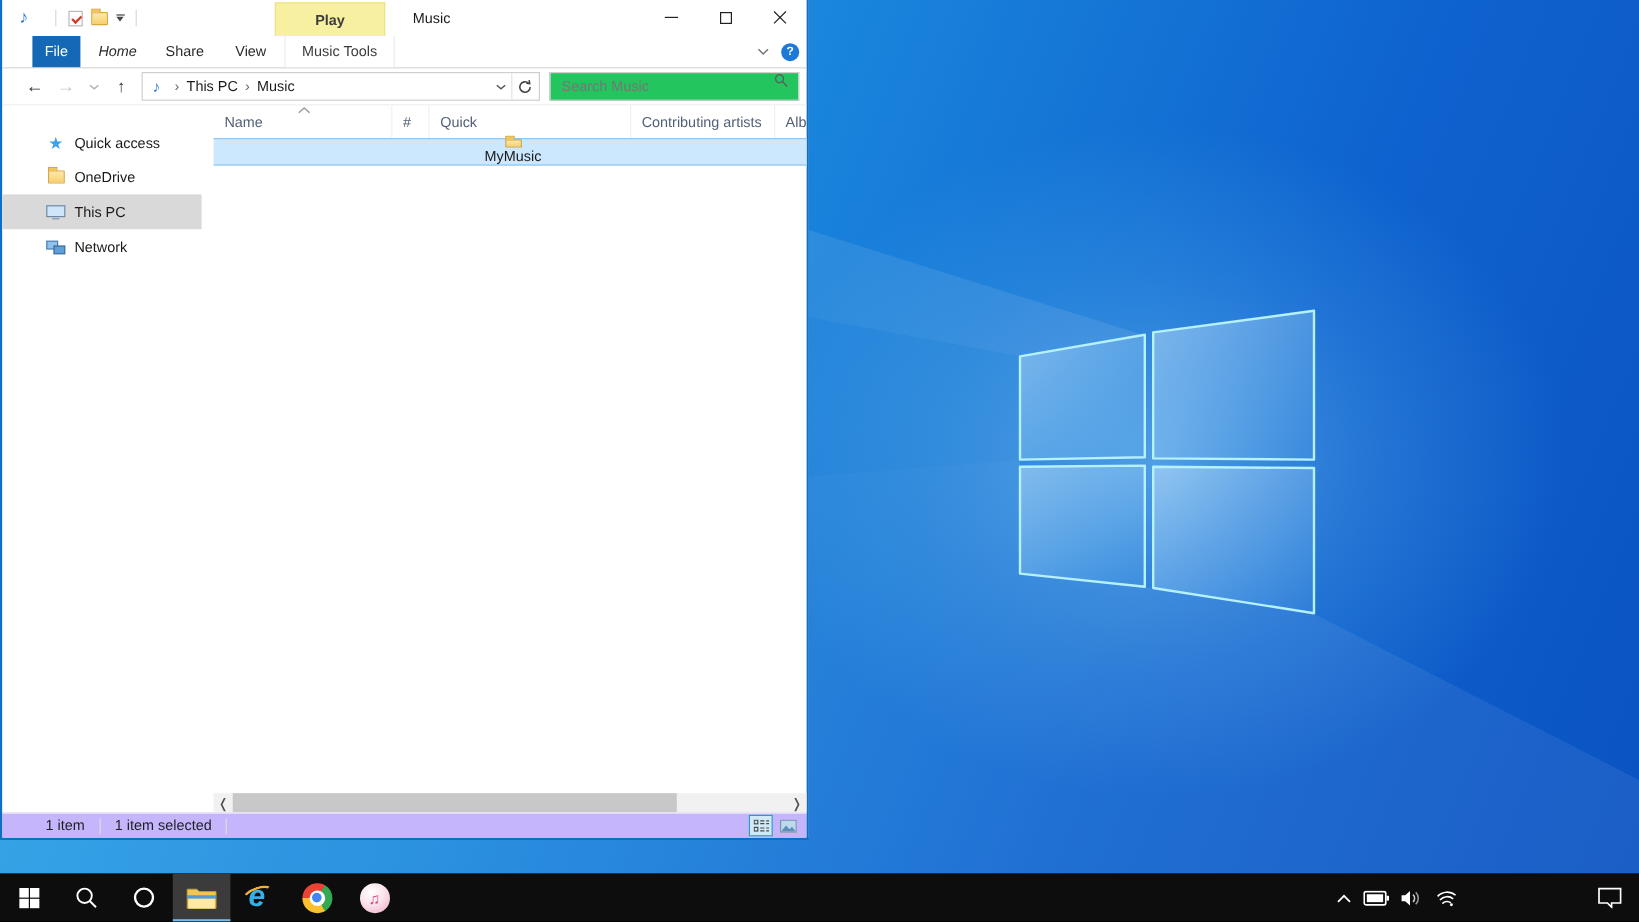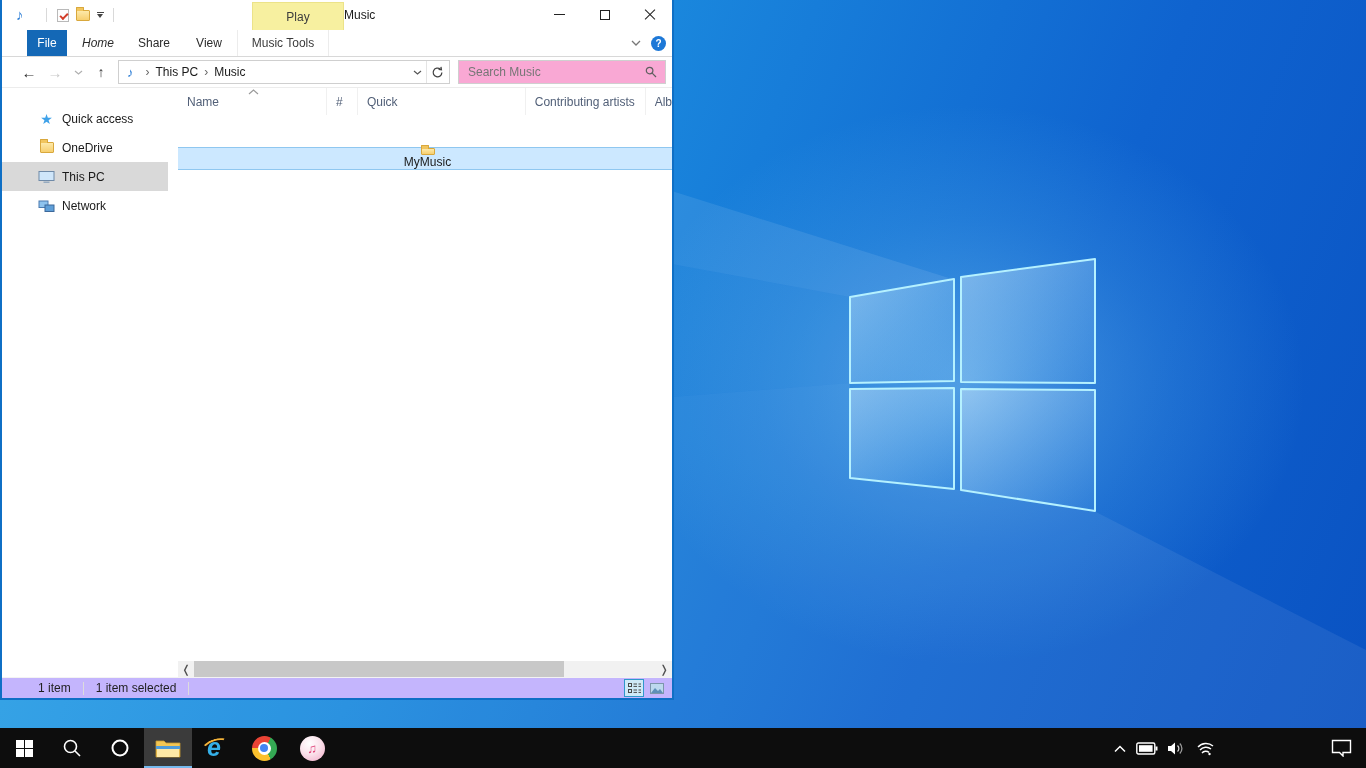--- a/index.html
+++ b/index.html
@@ -33,23 +33,23 @@
   .props-ic { width:12px; height:13px; background:#fdfdfd; border:1px solid #b9b9b9; position:relative; }
   .props-ic::after { content:""; position:absolute; left:2px; top:3px; width:6px; height:3px;
     border-left:2px solid #d23c28; border-bottom:2px solid #d23c28; transform:rotate(-45deg); }
   .fold { position:relative; width:14px; height:11px; border-radius:1px;
     background:linear-gradient(#fde9a9,#f7cf6f); border:1px solid #d9a83c; }
   .fold::before { content:""; position:absolute; left:-1px; top:-4px; width:6px; height:3px;
     background:#f1c55e; border:1px solid #d9a83c; border-bottom:none; border-radius:1px 1px 0 0; }
   .qat-more { display:flex; flex-direction:column; align-items:center; gap:1px; }
   .qat-more .bar { width:7px; height:1px; background:#444; }
   .tri-dn { width:0; height:0; border-left:3px solid transparent; border-right:3px solid transparent; border-top:4px solid #444; }
-  .play-tab { position:absolute; left:250px; top:2px; width:92px; height:28px;
+  .play-tab { position:absolute; left:227px; top:2px; width:92px; height:28px;
     background:#f7f0a0; border:1px solid #ece389; border-bottom:none;
-    display:flex; align-items:center; justify-content:center; color:#3d3d3d; }
+    display:flex; align-items:center; justify-content:center; color:#3d3d3d;font-weight:bold; }
   .win-title { position:absolute; left:342px; top:8px; color:#1a1a1a; font-size:12px; }
   .caption { position:absolute; right:0; top:0; display:flex; }
   .cap-btn { width:45px; height:29px; display:flex; align-items:center; justify-content:center; }
   .min-glyph { width:11px; height:1px; background:#222; }
   .max-glyph { width:10px; height:10px; border:1px solid #222; }
   .x-glyph { position:relative; width:12px; height:12px; }
   .x-glyph::before,.x-glyph::after { content:""; position:absolute; left:-1px; top:5px; width:14px; height:1px; background:#222; }
   .x-glyph::before { transform:rotate(45deg); } .x-glyph::after { transform:rotate(-45deg); }
 
   
@@ -76,34 +76,34 @@
   .nb-chev { width:20px; }
   .nb-up { width:26px; color:#3a3a3a; font-size:14px; }
   .addressbox { margin-left:4px; width:332px; height:24px; border:1px solid #cfcfcf;
     display:flex; align-items:center; background:#fff; }
   .ab-icon { margin:0 6px 0 8px; color:#2f7fd6; font-size:13px; }
   .crumb-sep { color:#666; margin:0 6px; font-size:12px; }
   .crumb { color:#1a1a1a; }
   .ab-right { margin-left:auto; display:flex; align-items:center; }
   .ab-divider { width:1px; height:22px; background:#e4e4e4; margin:0 4px; }
   .searchbox { margin-left:8px; width:208px; height:24px; border:1px solid #cfcfcf;
-    display:flex; align-items:center; background:#f9a8d4; }
+    display:flex; background:#22c55e; }
   .searchbox input { border:none; outline:none; flex:1; padding:0 0 0 9px; font:12px "Liberation Sans",sans-serif; color:#333; background:transparent; }
   .searchbox input::placeholder { color:#767676; }
   .sb-mag { margin-right:8px; flex:none; }
 
   
   .main { flex:1; display:flex; min-height:0; background:#fff; }
   .sidebar { width:166px; flex:none; padding-top:16px; }
   .side-item { height:29px; display:flex; align-items:center; padding-left:36px; position:relative; }
   .side-item.selected { background:#d9d9d9; }
   .side-ic { width:17px; margin-right:7px; display:flex; align-items:center; justify-content:center; flex:none; }
   .star-ic { color:#3fa2e9; font-size:14px; line-height:14px; }
 
-  .filepane { flex:1; display:flex; flex-direction:column; min-width:0; padding-left:10px; position:relative;gap:32px; }
+  .filepane { flex:1; display:flex; flex-direction:column; min-width:0; padding-left:10px; position:relative; }
   .cols { height:27px; flex:none; display:flex; align-items:center; color:#526078; }
   .col { height:100%; display:flex; align-items:center; padding-left:9px; border-right:1px solid #f0f0f0; position:relative; }
   .col-name { width:149px; } .col-num { width:31px; } .col-title { width:168px; }
   .col-contrib { width:120px; } .col-album { flex:1; border-right:none; }
   .sort-caret { position:absolute; left:70px; top:1px; }
   .rows { flex:1; min-height:0; }
   .filerow { height:23px; display:flex; align-items:center; padding-left:5px;flex-direction:column; }
   .filerow.selected { background:#cce8ff; border-top:1px solid #8fc7f0; border-bottom:1px solid #8fc7f0; }
   .filerow .fold { margin:0 7px 0 7px; }
   .hscroll { height:16px; flex:none; display:flex; align-items:center; background:#f1f1f1; }

